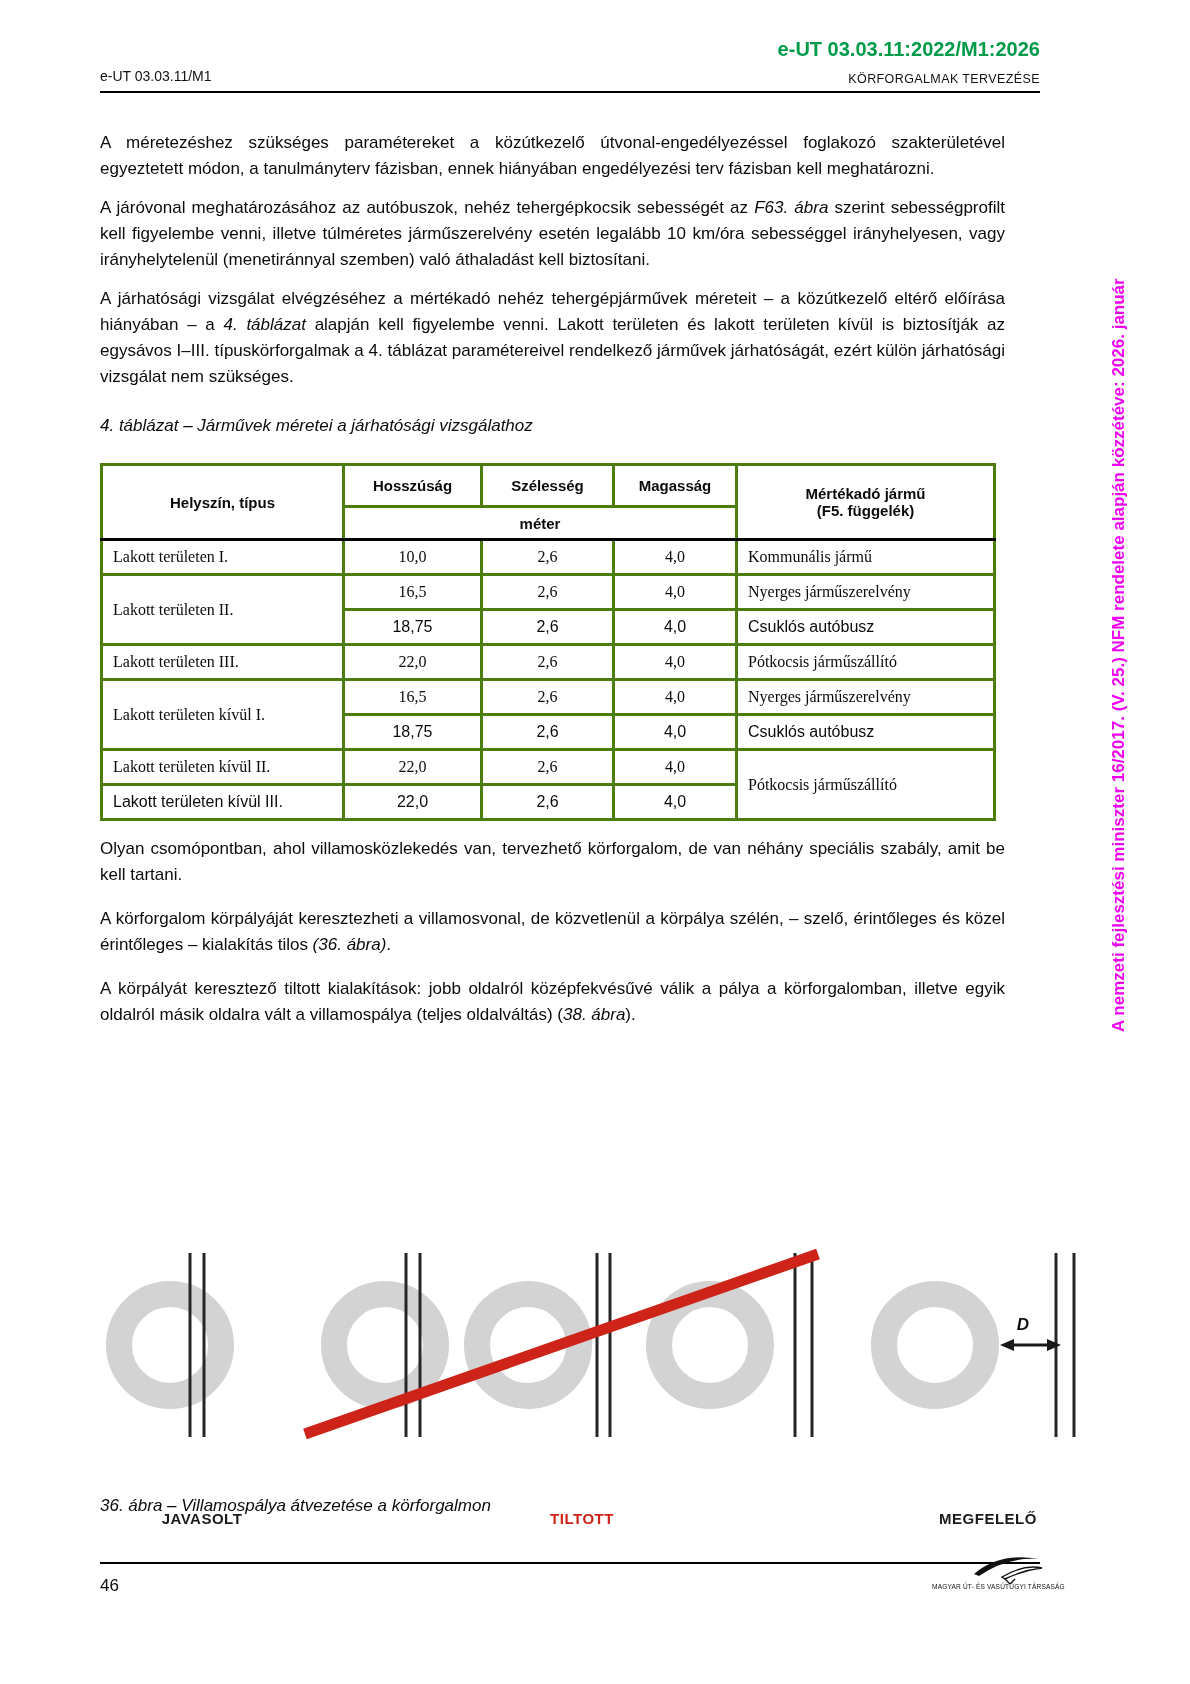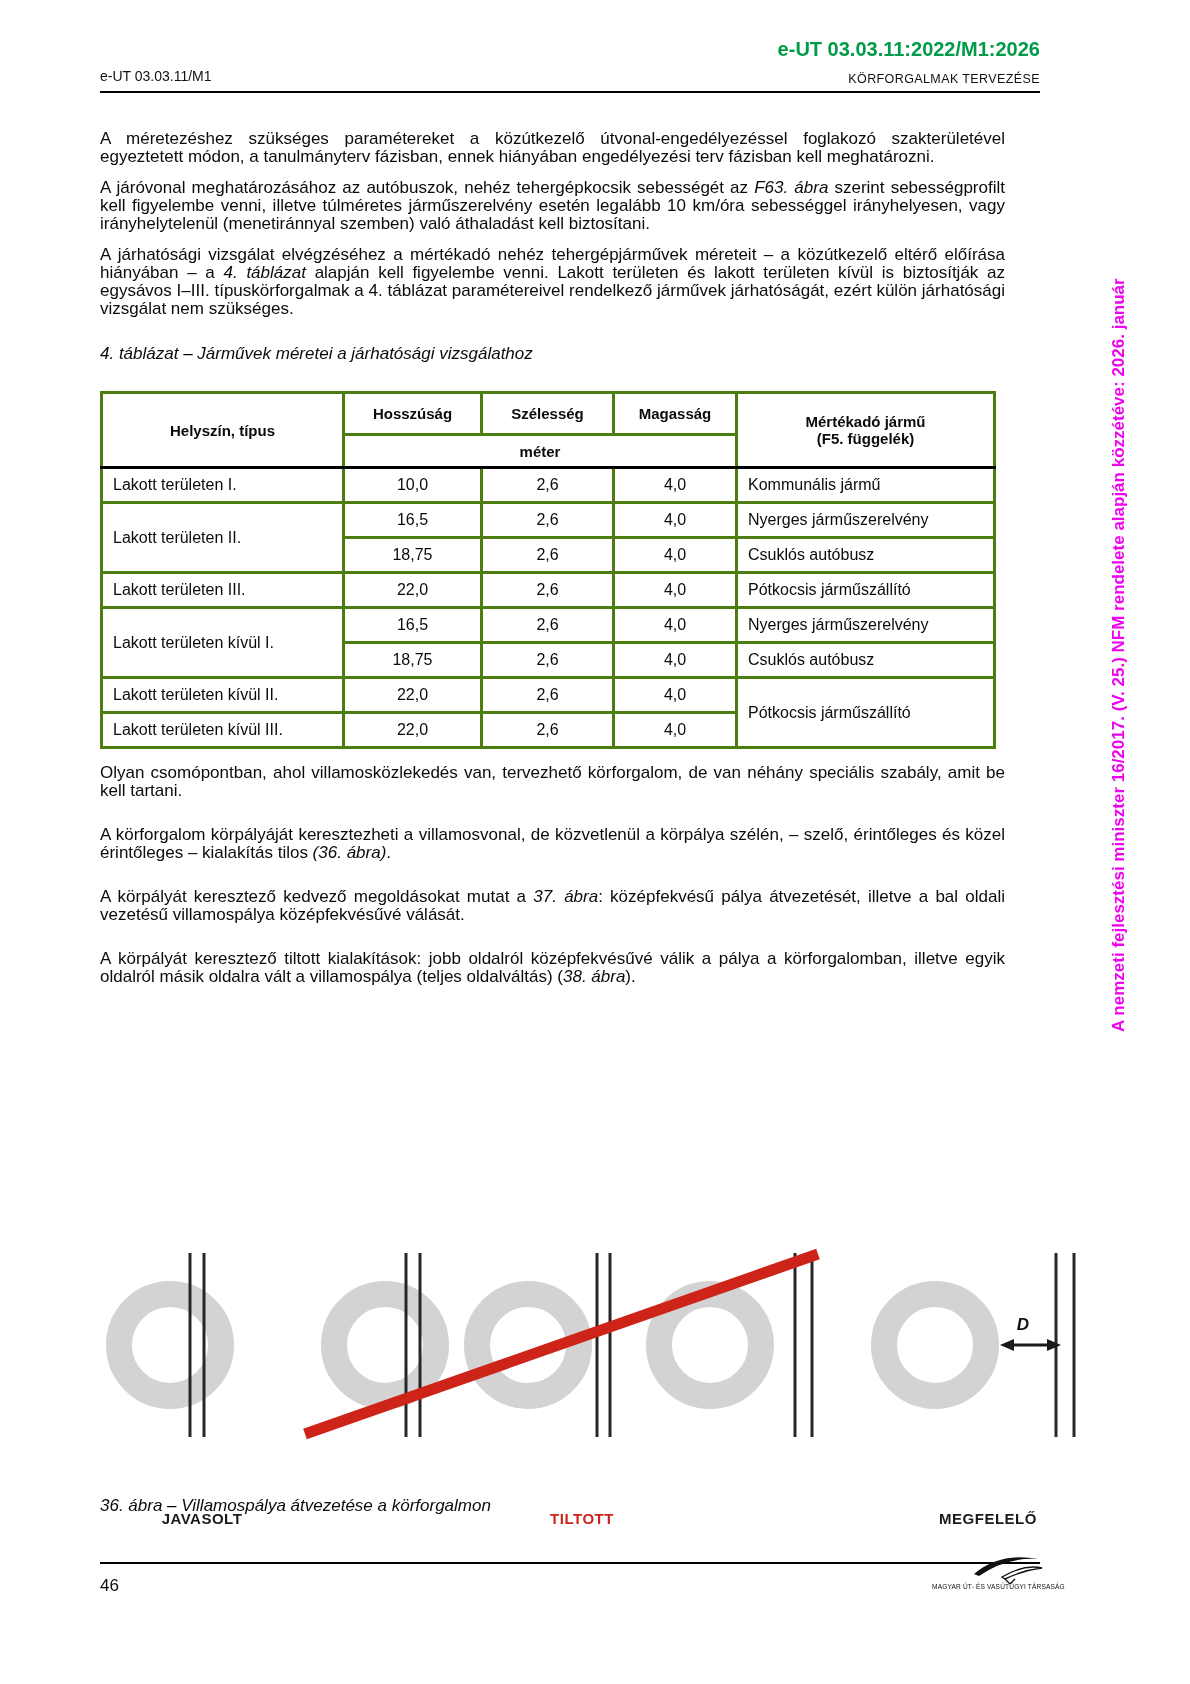--- a/index.html
+++ b/index.html
@@ -8,44 +8,44 @@
     position:relative; width:1190px; height:1684px; background:#ffffff;
     overflow:hidden; margin:0 auto;
   }
   
   .doc-code-green { position:absolute; top:38px; right:150px; font-size:20px; font-weight:bold; }
   .doc-code-left  { position:absolute; top:68px; left:100px; font-size:14px; color:#111; }
   .doc-subject    { position:absolute; top:72px; right:150px; font-size:12.5px; letter-spacing:0.4px; color:#111; }
   .header-rule    { position:absolute; top:91px; left:100px; width:940px; border-top:2px solid #000; }
   
   .flow { position:absolute; left:100px; top:0; width:905px; }
-  .flow p { margin:0; font-size:17px; line-height:18px; text-align:justify; color:#0b0b0b; }
+  .flow p { margin:0; font-size:17px; line-height:26px; text-align:justify; color:#0b0b0b; }
   .it { font-style:italic; }
   #p1 { margin-top:130px; }
   #p2, #p3 { margin-top:13px; }
   .tbl-caption { margin-top:26px; font-size:17px; font-style:italic; color:#0b0b0b; }
   
   table.dim { border-collapse:collapse; margin-top:27px; width:893px; table-layout:fixed; }
   table.dim th, table.dim td { border:3px solid #4d7c0f; padding:0 10px; color:#0b0b0b; }
   table.dim { border:2px solid #000; }
   table.dim thead th { font-size:15px; font-weight:bold; text-align:center; padding:2px 6px; }
   table.dim thead tr.h1 { height:42px; }
   table.dim thead tr.h2 { height:33px; }
   table.dim tbody tr { height:35px; }
   table.dim tbody td { font-size:16px; }
   td.loc, td.veh { text-align:left; }
   td.num { text-align:center; padding:0 2px; }
   .hdr-bottom { border-bottom:3px solid #000 !important; }
   .thick-r { border-right:2px solid #000 !important; }
-  tr.group-start td { border-top-width:2px; }
+  tr.group-start td { border-top-width:2px;font-family:Liberation Serif, serif; }
   
   .section-heading { margin-top:38px; font-size:23px; font-weight:bold; color:#0b0b0b; display:flex; }
   .section-heading .num { width:88px; flex:0 0 88px; }
   #p4 { margin-top:15px; }
-  #p5, #p6, #p7 { margin-top:26px; }
+  #p5, #p6, #p7 { margin-top:18px; }
   
   .fig-svg { position:absolute; left:95px; top:1248px; }
   .fig-label { position:absolute; top:1510px; width:170px; text-align:center; font-size:15px; font-weight:bold; letter-spacing:0.5px; color:#1a1a1a; }
   #lbl-javasolt { left:117px; }
   #lbl-tiltott  { left:497px; }
   #lbl-megfelelo{ left:903px; }
   .fig-caption { position:absolute; left:100px; top:1496px; font-size:17px; font-style:italic; color:#0b0b0b; }
   
   .footer-rule { position:absolute; left:100px; top:1562px; width:940px; border-top:2px solid #000; }
   .page-number { position:absolute; left:100px; top:1576px; font-size:17px; color:#0b0b0b; }
@@ -154,21 +154,20 @@
             <td class="num">22,0</td>
             <td class="num">2,6</td>
             <td class="num thick-r">4,0</td>
           </tr>
         </tbody>
     </table>
 
 
     <p id="p4"><span>Olyan csomópontban, ahol villamosközlekedés van, tervezhető körforgalom, de van néhány speciális szabály, amit be kell tartani.</span></p>
     <p id="p5"><span>A körforgalom körpályáját keresztezheti a villamosvonal, de közvetlenül a körpálya szélén, – szelő, érintőleges és közel érintőleges – kialakítás tilos </span><span class="it">(36. ábra)</span><span>.</span></p>
-    <p id="p6"><span>A körpályát keresztező kedvező megoldásokat mutat a </span><span class="it">37. ábra</span><span>: középfekvésű pálya átvezetését, illetve a bal oldali vezetésű villamospálya középfekvésűvé válását.</span></p>
     <p id="p7"><span>A körpályát keresztező tiltott kialakítások: jobb oldalról középfekvésűvé válik a pálya a körforgalomban, illetve egyik oldalról másik oldalra vált a villamospálya (teljes oldalváltás) (</span><span class="it">38. ábra</span><span>).</span></p>
   </div>
 
   <svg class="fig-svg" width="1000" height="195" viewBox="0 0 1000 195">
 
     <g stroke="#D3D3D3" stroke-width="26" fill="none">
       <circle cx="75" cy="97" r="51"></circle>
       <circle cx="290" cy="97" r="51"></circle>
       <circle cx="433" cy="97" r="51"></circle>
       <circle cx="615" cy="97" r="51"></circle>

